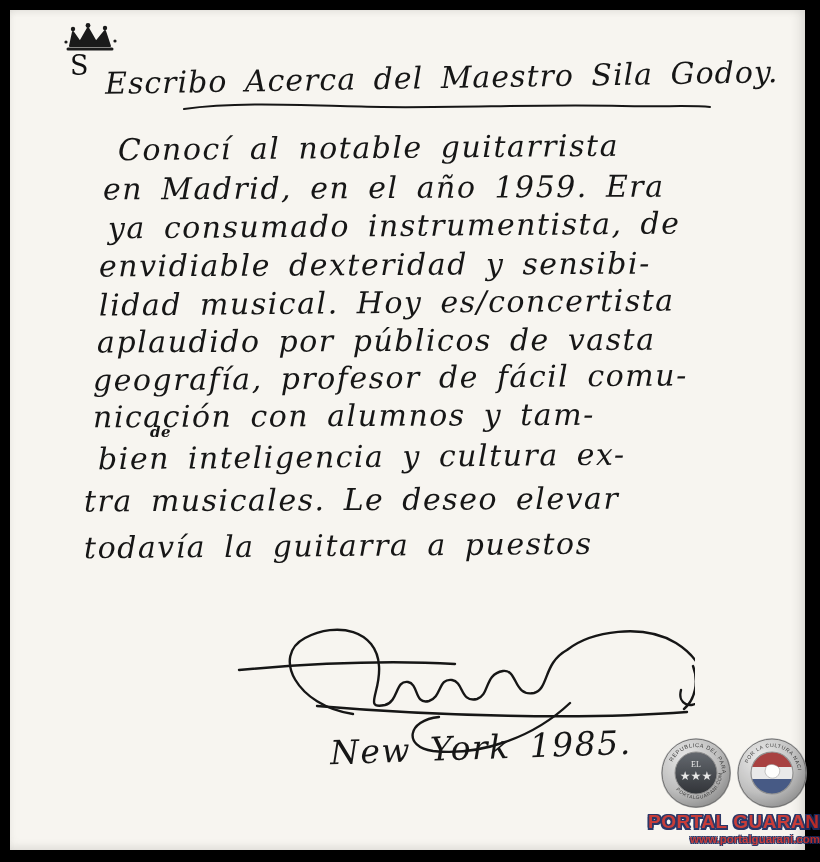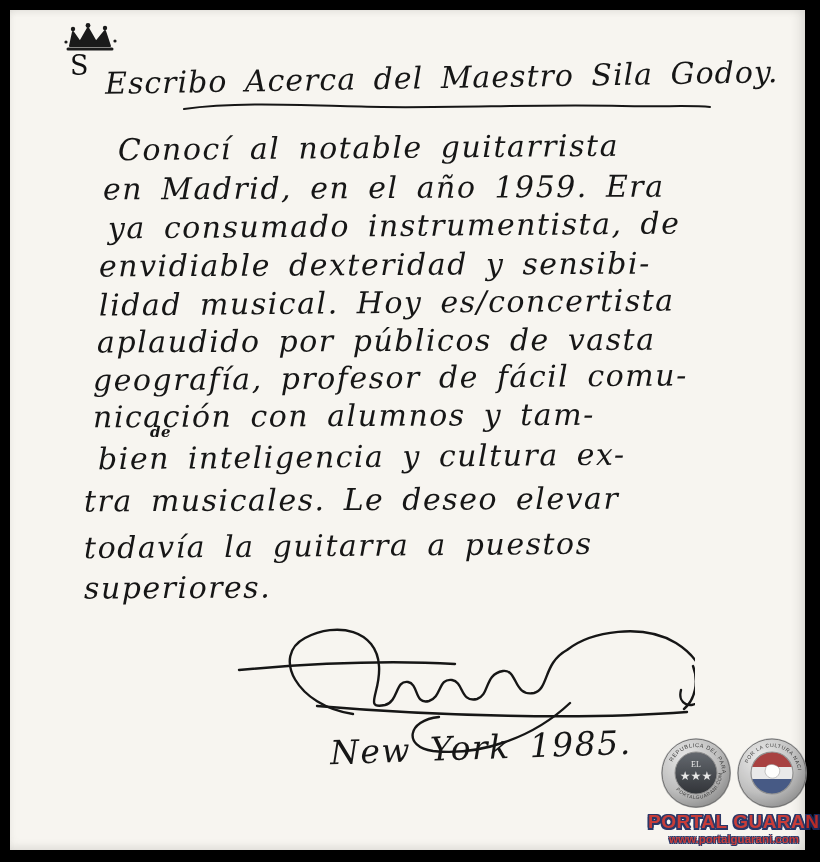--- a/index.html
+++ b/index.html
@@ -64,20 +64,21 @@
   }
   .brand-url{
     font-family:"Liberation Sans", sans-serif;
     font-weight:bold;
     font-size:11.5px;
     color:#c5302c;
     text-shadow:
       -1px -1px 0 #1c2a5e, 1px -1px 0 #1c2a5e,
       -1px 1px 0 #1c2a5e, 1px 1px 0 #1c2a5e;
     white-space:nowrap;
+    text-align:right;
   }
   .r-05{ transform:rotate(-0.5deg); }
   .r-10{ transform:rotate(-1deg); }
   .r-03{ transform:rotate(-0.3deg); }
   .r-20{ transform:rotate(-2deg); }
 </style>
 </head>
 <body>
 
 <div class="paper">
@@ -106,21 +107,20 @@
   <div class="hand r-03" style="left:93px;top:160px;">en Madrid, en el año 1959. Era</div>
   <div class="hand r-05" style="left:98px;top:198px;">ya consumado instrumentista, de</div>
   <div class="hand r-03" style="left:89px;top:237px;">envidiable dexteridad y sensibi-</div>
   <div class="hand r-05" style="left:89px;top:275px;">lidad musical. Hoy es/concertista</div>
   <div class="hand r-03" style="left:87px;top:313px;">aplaudido por públicos de vasta</div>
   <div class="hand r-05" style="left:83px;top:350px;">geografía, profesor de fácil comu-</div>
   <div class="hand r-03" style="left:83px;top:388px;">nicación con alumnos y tam-</div>
   <div class="hand r-05" style="left:88px;top:429px;">bien inteligencia y cultura ex-</div>
   <div class="hand r-03" style="left:74px;top:472px;">tra musicales. Le deseo elevar</div>
   <div class="hand r-05" style="left:74px;top:518px;">todavía la guitarra a puestos</div>
-  <div class="hand r-03" style="left:74px;top:560px;">superiores.</div>
 
   <div class="hand insert-word" style="left:140px;top:413px;font-weight:bold;">de</div>
 
   <svg class="sig-wrap" style="left:215px;top:598px;" width="470" height="155" viewBox="0 0 470 155">
     <g fill="none" stroke="#161616" stroke-width="2.4" stroke-linecap="round" stroke-linejoin="round">
       <path d="M14,62 C80,56 160,52 230,56"></path>
       <path d="M128,106 C72,98 46,48 80,30 C112,13 152,22 154,58 C156,84 138,102 160,97
                C174,93 170,72 183,74 C194,76 189,97 204,93 C217,89 213,70 227,72
                C239,74 235,95 252,91 C265,87 259,66 278,63 C293,61 288,89 309,85
                C324,81 318,55 342,42 C366,23 418,15 451,35 C478,52 486,78 474,93

